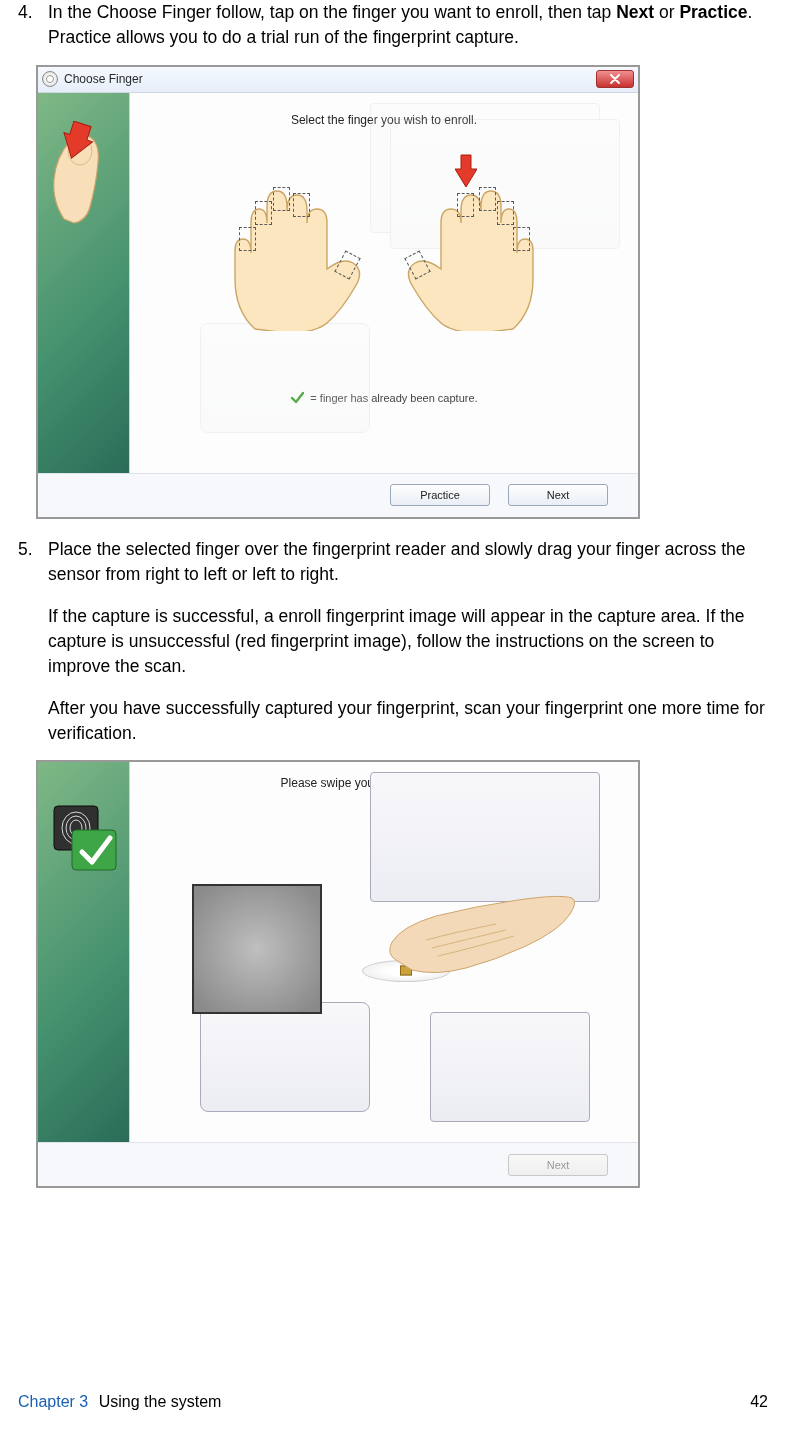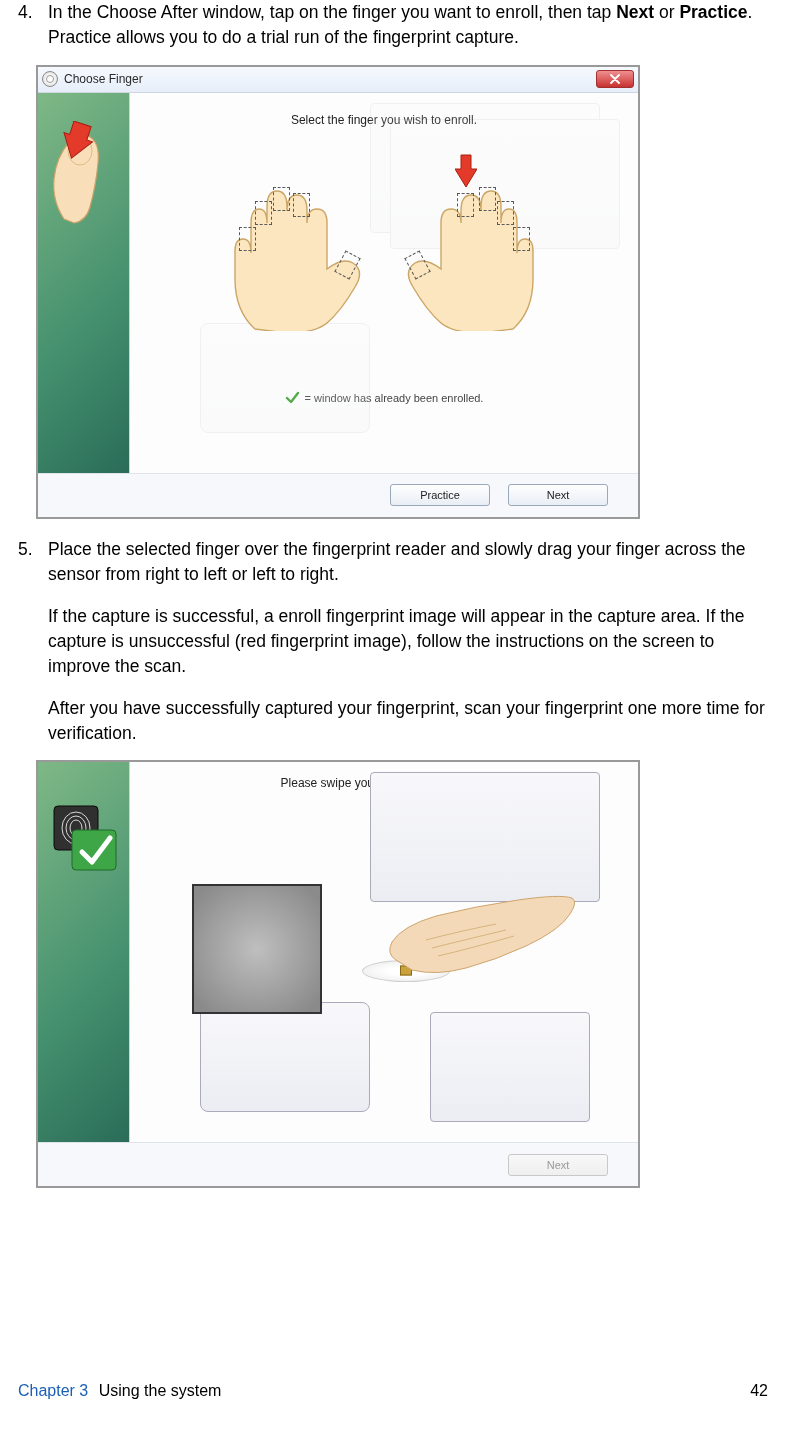--- a/index.html
+++ b/index.html
@@ -197,41 +197,41 @@
   }
   .sensor-chip {
     position: absolute; left: 50%; top: 50%; transform: translate(-50%,-55%);
     width: 12px; height: 10px; background: #caa13a; border:1px solid #8a6a1a;
   }
   .badge-stack {
     position: absolute; left: 14px; top: 42px;
   }
   .page-footer {
     position: absolute;
-    bottom: 29px;
+    bottom: 18px;
     left: 18px;
     right: 18px;
     display: flex;
     justify-content: space-between;
     align-items: baseline;
     font-size: 16px;
   }
   .chapter-label { color: #1a5fb4; }
   .chapter-title { color: #000; margin-left: 6px; }
   .page-num { color: #000; }
 </style>
 </head>
 <body>
 
 <div class="content">
 
   <div class="numbered-item">
     <div class="num-label">4.</div>
     <div class="num-body">
-      <span>In the Choose After window, tap on the finger you want to enroll, then tap </span><span class="bold">Next</span><span> or </span><span class="bold">Practice</span><span>. Practice allows you to do a trial run of the fingerprint capture.</span>
+      <span>In the Choose Finger follow, tap on the finger you want to enroll, then tap </span><span class="bold">Next</span><span> or </span><span class="bold">Practice</span><span>. Practice allows you to do a trial run of the fingerprint capture.</span>
     </div>
   </div>
 
   <div class="screenshot-wrap">
     <div class="ss-titlebar">
       <span class="ss-icon-fp"></span>
       <span>Choose Finger</span>
       <div class="ss-close">
         <svg width="12" height="10" viewBox="0 0 12 10">
             <path d="M2 1 L10 9 M10 1 L2 9" stroke="#fff" stroke-width="1.8" stroke-linecap="round"></path>
@@ -291,21 +291,21 @@
             </div>
           </div>
         </div>
 
         <div class="enrolled-row">
           <span class="green-check">
             <svg width="14" height="14" viewBox="0 0 14 14">
                 <path d="M2 7 L6 11 L13 2" stroke="#3a9f2a" stroke-width="2.4" fill="none" stroke-linecap="round" stroke-linejoin="round"></path>
               </svg>
           </span>
-          <span>= window has already been enrolled.</span>
+          <span>= finger has already been capture.</span>
         </div>
       </div>
     </div>
     <div class="ss-footer">
       <div class="win-btn">
           <span>Practice</span>
         </div>
       <div class="win-btn">
           <span>Next</span>
         </div>

